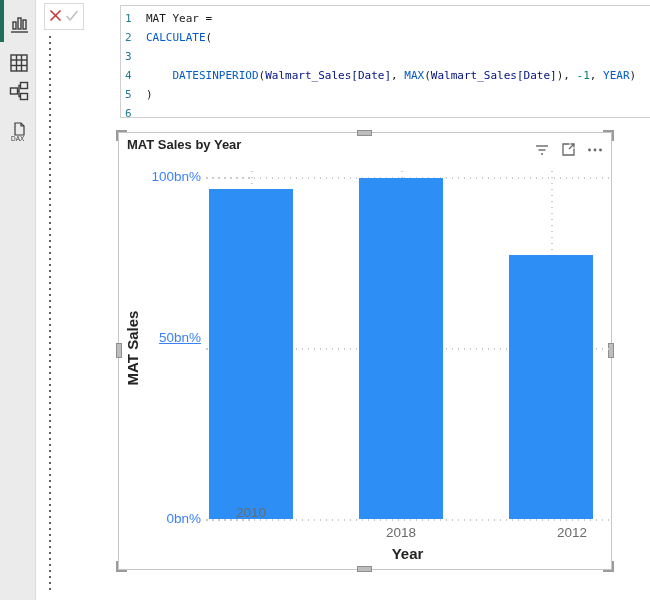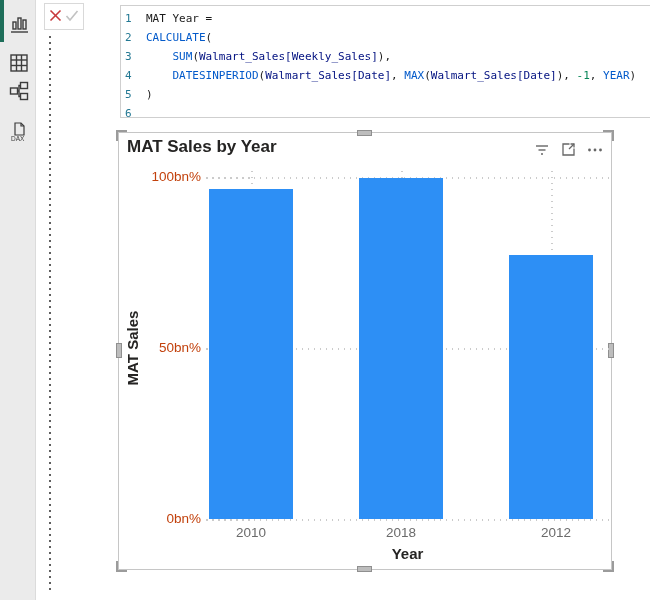--- a/index.html
+++ b/index.html
@@ -27,30 +27,30 @@
     background:#fff;border:1px solid #CFCFCF;border-right:none;box-sizing:border-box;
     font-family:"DejaVu Sans Mono",monospace;font-size:11px;padding-top:3px;overflow:hidden;}
   .code-line{display:flex;height:19px;line-height:19px;white-space:pre;}
   .ln{flex:none;width:12px;padding-left:4px;color:var(--lnc);}
   .code{padding-left:9px;}
   .tok-plain{color:#1B1B1B}.tok-fn{color:var(--kw)}.tok-ref{color:var(--ref)}.tok-num{color:var(--numc)}
 
   
   .visual{position:absolute;left:118px;top:132px;width:494px;height:438px;
     background:#fff;border:1px solid #C6C6C6;box-sizing:border-box;}
-  .v-title{position:absolute;left:8px;top:4px;font-size:17px;font-weight:600;color:#252423;}
+  .v-title{position:absolute;left:8px;top:4px;font-size:13px;font-weight:600;color:#252423;}
   .v-icons{position:absolute;right:8px;top:9px;display:flex;gap:11px;align-items:center;color:#666;}
   .v-icons svg{display:block;}
 
   .hgrid{position:absolute;height:1.5px;
     background:repeating-linear-gradient(to right,#CBCBCB 0 1.5px,transparent 1.5px 6px);}
   .vgrid{position:absolute;width:1.5px;
     background:repeating-linear-gradient(to bottom,#CBCBCB 0 1.5px,transparent 1.5px 6px);}
   .bar{position:absolute;background:var(--bar-fill);}
-  .ytick{position:absolute;left:0;width:82px;text-align:right;font-size:13.5px;color:#c2410c;}
+  .ytick{position:absolute;left:0;width:82px;text-align:right;font-size:13.5px;color:#3b82f6;}
   .xtick{position:absolute;width:90px;text-align:center;font-size:13.5px;color:#6B6B6B;}
   .xaxis-title{position:absolute;left:87px;width:403px;top:412px;text-align:center;
     font-size:15px;font-weight:600;color:#252423;}
   .yaxis-title{position:absolute;left:-78px;top:205px;width:186px;height:20px;
     text-align:center;font-size:15px;font-weight:600;color:#252423;transform:rotate(-90deg);}
 
   
   .corner{position:absolute;width:9px;height:9px;border:2px solid #9B9B9B;}
   .corner.tl{left:-3px;top:-3px;border-right:none;border-bottom:none;}
   .corner.tr{right:-3px;top:-3px;border-left:none;border-bottom:none;}
@@ -119,21 +119,21 @@
     </svg>
   </span>
 </div>
 
 <div class="dotted-splitter"></div>
 
 <div class="editor">
   <div id="editor-lines">
       <div class="code-line"><span class="ln">1</span><span class="code"><span class="tok-plain">MAT Year =</span></span></div>
       <div class="code-line"><span class="ln">2</span><span class="code"><span class="tok-fn">CALCULATE</span><span class="tok-plain">(</span></span></div>
-      <div class="code-line"><span class="ln">3</span><span class="code"><span class="tok-plain">    </span><span class="tok-fn">SUM</span><span class="tok-plain">(</span><span class="tok-ref">Walmart_Sales[Weekly_Sales]</span><span class="tok-plain">),</span></span></div>
+      <div class="code-line"><span class="ln">3</span></div>
       <div class="code-line"><span class="ln">4</span><span class="code"><span class="tok-plain">    </span><span class="tok-fn">DATESINPERIOD</span><span class="tok-plain">(</span><span class="tok-ref">Walmart_Sales[Date]</span><span class="tok-plain">, </span><span class="tok-fn">MAX</span><span class="tok-plain">(</span><span class="tok-ref">Walmart_Sales[Date]</span><span class="tok-plain">), </span><span class="tok-num">-1</span><span class="tok-plain">, </span><span class="tok-fn">YEAR</span><span class="tok-plain">)</span></span></div>
       <div class="code-line"><span class="ln">5</span><span class="code"><span class="tok-plain">)</span></span></div>
       <div class="code-line"><span class="ln">6</span><span class="code"></span></div>
     </div>
 </div>
 
 <div class="visual">
 
   <div class="corner tl"></div>
   <div class="corner tr"></div>
@@ -167,29 +167,29 @@
           <circle cx="8" cy="3" r="1.4"></circle>
           <circle cx="13.5" cy="3" r="1.4"></circle>
       </svg>
     </span>
   </div>
 
   <div id="plot-layer">
       <div class="hgrid" style="left: 87px; top: 386px; width: 403px;"></div>
       <div class="ytick" style="top: 378px;">0bn%</div>
       <div class="hgrid" style="left: 87px; top: 215px; width: 403px;"></div>
-      <div class="ytick" style="top: 207px;">50bn%</div>
+      <div class="ytick" style="top: 197px; text-decoration: underline;">50bn%</div>
       <div class="hgrid" style="left: 87px; top: 44px; width: 403px;"></div>
       <div class="ytick" style="top: 36px;">100bn%</div>
       <div class="vgrid" style="left: 132px; top: 38px; height: 348px;"></div>
       <div class="bar" style="left: 90px; top: 55.97px; width: 84px; height: 330.03px;"></div>
-      <div class="xtick" style="left: 87px; top: 392px;">2010</div>
+      <div class="xtick" style="left: 87px; top: 372px;">2010</div>
       <div class="vgrid" style="left: 282px; top: 38px; height: 348px;"></div>
       <div class="bar" style="left: 240px; top: 45.026px; width: 84px; height: 340.974px;"></div>
       <div class="xtick" style="left: 237px; top: 392px;">2018</div>
       <div class="vgrid" style="left: 432px; top: 38px; height: 348px;"></div>
       <div class="bar" style="left: 390px; top: 121.976px; width: 84px; height: 264.024px;"></div>
-      <div class="xtick" style="left: 392px; top: 392px;">2012</div>
+      <div class="xtick" style="left: 408px; top: 392px;">2012</div>
     </div>
 
   <div class="xaxis-title">Year</div>
   <div class="yaxis-title">MAT Sales</div>
 </div>
 
 </body></html>

